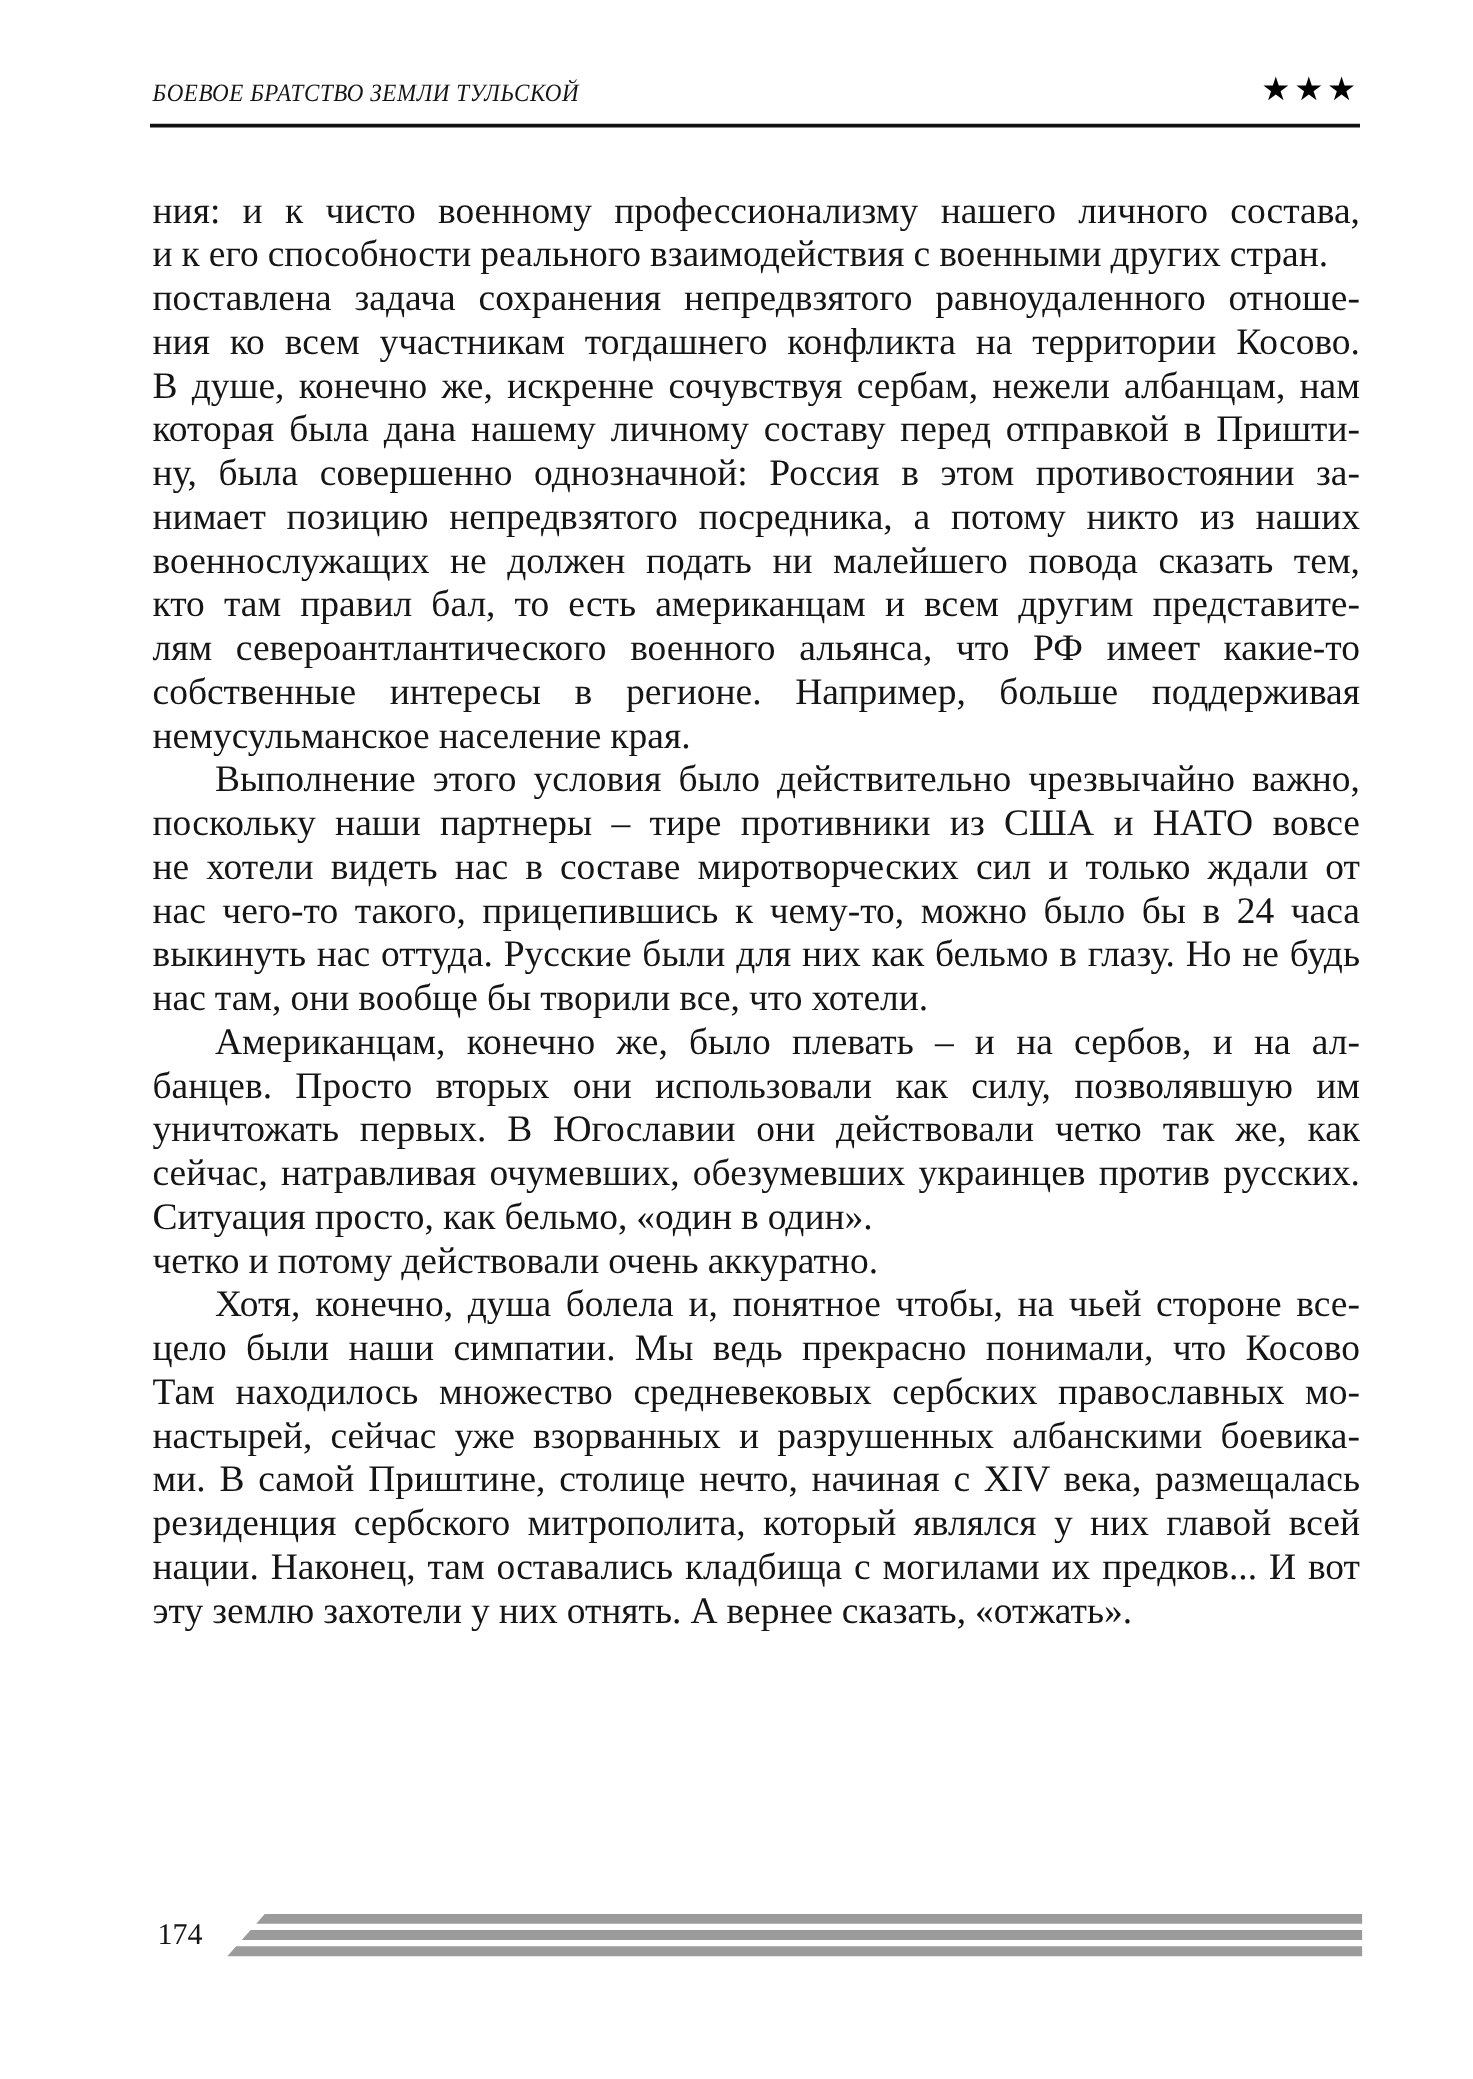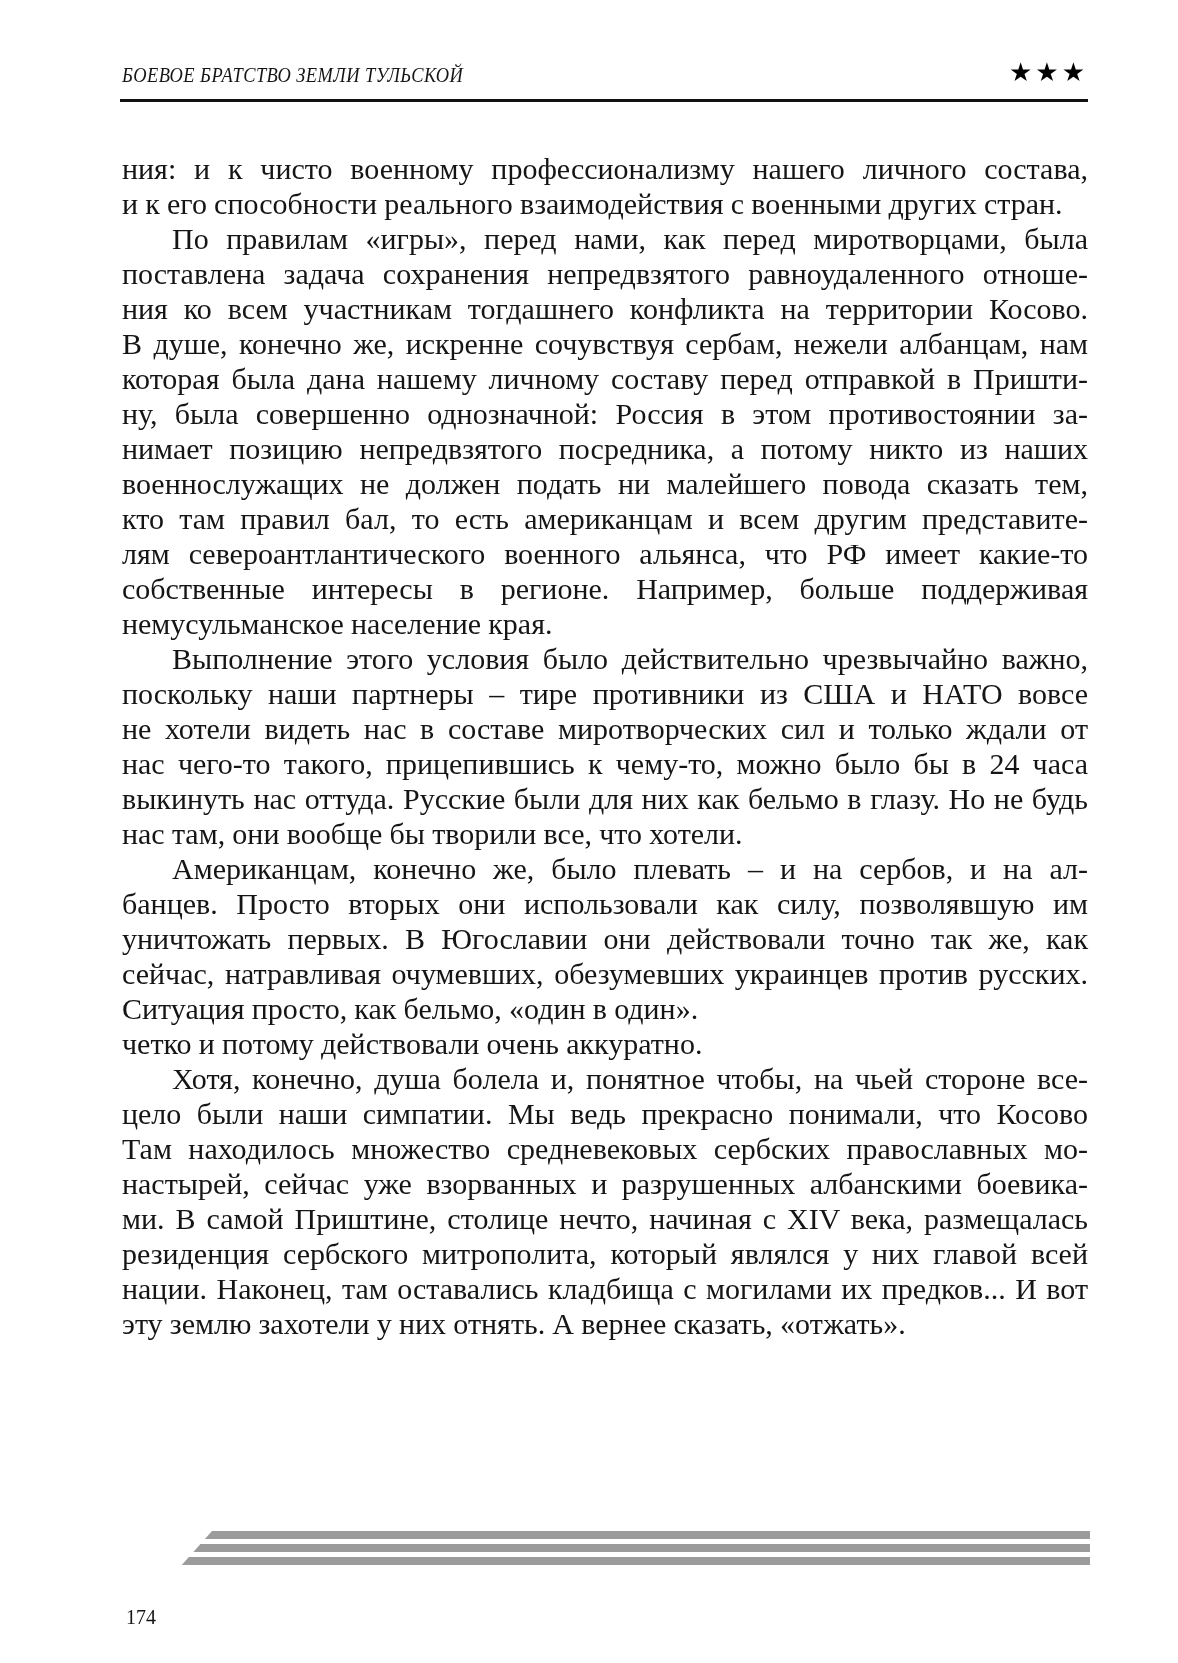--- a/index.html
+++ b/index.html
@@ -43,22 +43,22 @@
     text-align: justify;
     text-align-last: justify;
     -moz-text-align-last: justify;
     word-spacing: -0.3px;
   }
   .line.last { text-align-last: left; -moz-text-align-last: left; }
   .para.indent .line.first { text-indent: 50px; }
 
   
   .page-number {
-    position: absolute; left: 126px; top: 1602px;
-    font-size: 20px; line-height: 30px;
+    position: absolute; left: 126px; top: 1533px;
+    font-size: 24px; line-height: 30px;
   }
   .footer-stripes {
     position: absolute; left: 180px; top: 1531px;
     width: 910px; height: 36px;
     clip-path: polygon(32px 0, 100% 0, 100% 100%, 0 100%);
   }
   .footer-stripe {
     height: 8px; margin-bottom: 5px;
     background: var(--stripe, #9b9b9b);
   }
@@ -74,21 +74,20 @@
   <div class="stars">★★★</div>
 
   <div class="header-rule"></div>
 
   <main class="body-text" id="body-text">
       <div class="para">
         <div class="line first">ния: и к чисто военному профессионализму нашего личного состава,</div>
         <div class="line last">и к его способности реального взаимодействия с военными других стран.</div>
       </div>
       <div class="para indent">
-        <div class="line first">По правилам «игры», перед нами, как перед миротворцами, была</div>
         <div class="line">поставлена задача сохранения непредвзятого равноудаленного отноше-</div>
         <div class="line">ния ко всем участникам тогдашнего конфликта на территории Косово.</div>
         <div class="line">В душе, конечно же, искренне сочувствуя сербам, нежели албанцам, нам</div>
         <div class="line">которая была дана нашему личному составу перед отправкой в Пришти-</div>
         <div class="line">ну, была совершенно однозначной: Россия в этом противостоянии за-</div>
         <div class="line">нимает позицию непредвзятого посредника, а потому никто из наших</div>
         <div class="line">военнослужащих не должен подать ни малейшего повода сказать тем,</div>
         <div class="line">кто там правил бал, то есть американцам и всем другим представите-</div>
         <div class="line">лям североантлантического военного альянса, что РФ имеет какие-то</div>
         <div class="line">собственные интересы в регионе. Например, больше поддерживая</div>
@@ -98,21 +97,21 @@
         <div class="line first">Выполнение этого условия было действительно чрезвычайно важно,</div>
         <div class="line">поскольку наши партнеры – тире противники из США и НАТО вовсе</div>
         <div class="line">не хотели видеть нас в составе миротворческих сил и только ждали от</div>
         <div class="line">нас чего-то такого, прицепившись к чему-то, можно было бы в 24 часа</div>
         <div class="line">выкинуть нас оттуда. Русские были для них как бельмо в глазу. Но не будь</div>
         <div class="line last">нас там, они вообще бы творили все, что хотели.</div>
       </div>
       <div class="para indent">
         <div class="line first">Американцам, конечно же, было плевать – и на сербов, и на ал-</div>
         <div class="line">банцев. Просто вторых они использовали как силу, позволявшую им</div>
-        <div class="line">уничтожать первых. В Югославии они действовали точно так же, как</div>
+        <div class="line">уничтожать первых. В Югославии они действовали четко так же, как</div>
         <div class="line">сейчас, натравливая очумевших, обезумевших украинцев против русских.</div>
         <div class="line last">Ситуация просто, как бельмо, «один в один».</div>
       </div>
       <div class="para indent">
         <div class="line last">четко и потому действовали очень аккуратно.</div>
       </div>
       <div class="para indent">
         <div class="line first">Хотя, конечно, душа болела и, понятное чтобы, на чьей стороне все-</div>
         <div class="line">цело были наши симпатии. Мы ведь прекрасно понимали, что Косово</div>
         <div class="line">Там находилось множество средневековых сербских православных мо-</div>

